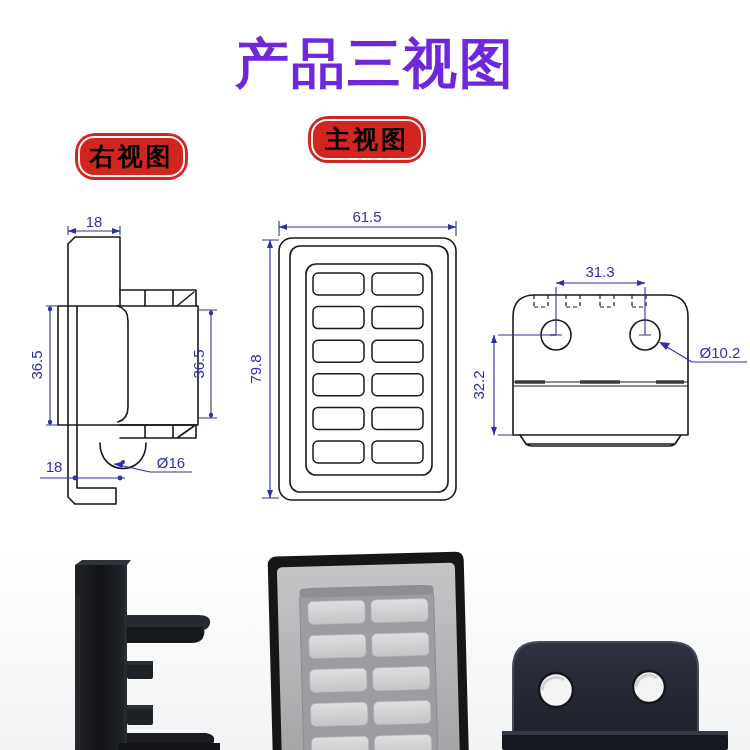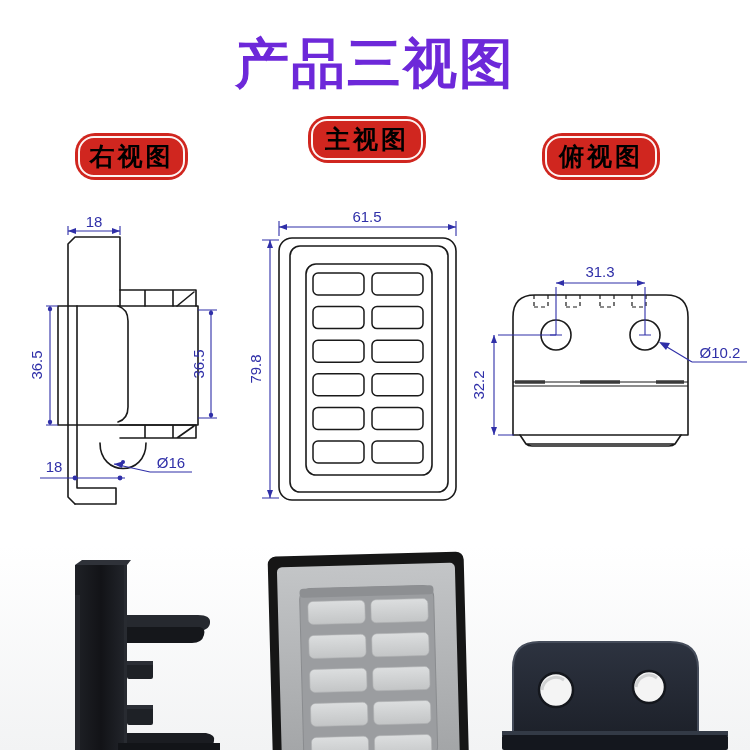--- a/index.html
+++ b/index.html
@@ -44,23 +44,20 @@
   <div class="photo-strip" data-name="photo-strip-background"></div>
 
   <h1 class="page-title" data-name="page-title">产品三视图</h1>
 
   <div class="pill pill-right" data-name="label-right-view">
     <span data-name="label-right-view-text">右视图</span>
   </div>
   <div class="pill pill-front" data-name="label-front-view">
     <span data-name="label-front-view-text">主视图</span>
   </div>
-  <div class="pill pill-top" data-name="label-top-view">
-    <span data-name="label-top-view-text">俯视图</span>
-  </div>
 
   <svg class="svg-right" data-name="right-view-drawing" width="230" height="320" viewBox="0 0 230 320">
     <g data-name="right-view-outline">
       <path class="outline" d="M28,106 H168 V225 H28 Z"></path>
       <path class="outline" d="M38,44 L45,37 H90 M90,37 V106 M38,44 V297 L45,304"></path>
       <path class="outline" d="M90,90 H166 V106 M115,90 V106 M143,90 V106 M147,106 L164,92"></path>
       <path class="outline" d="M90,225 H166 V238 H90 M115,225 V238 M143,225 V238 M147,238 L164,226"></path>
       <path class="outline" d="M47,106 V288 M47,288 H86 V304 H45"></path>
       <path class="outline" d="M88,106 q10,3 10,15 V207 q0,12 -10,15"></path>
       <path class="outline" d="M70,243 C70,277 116,277 116,243"></path>

